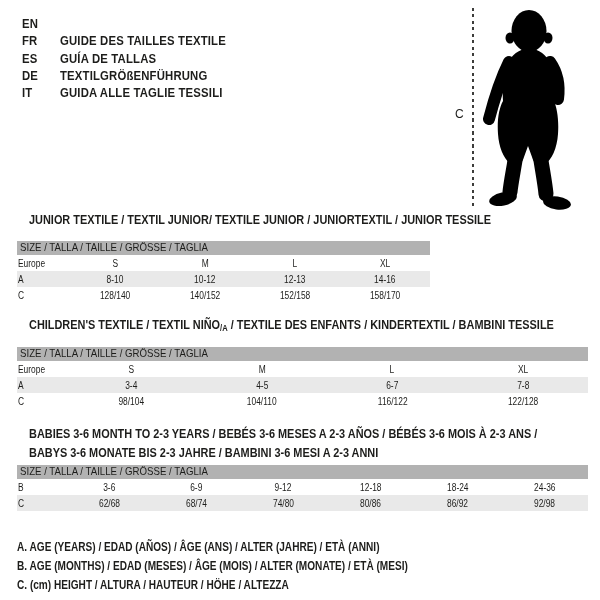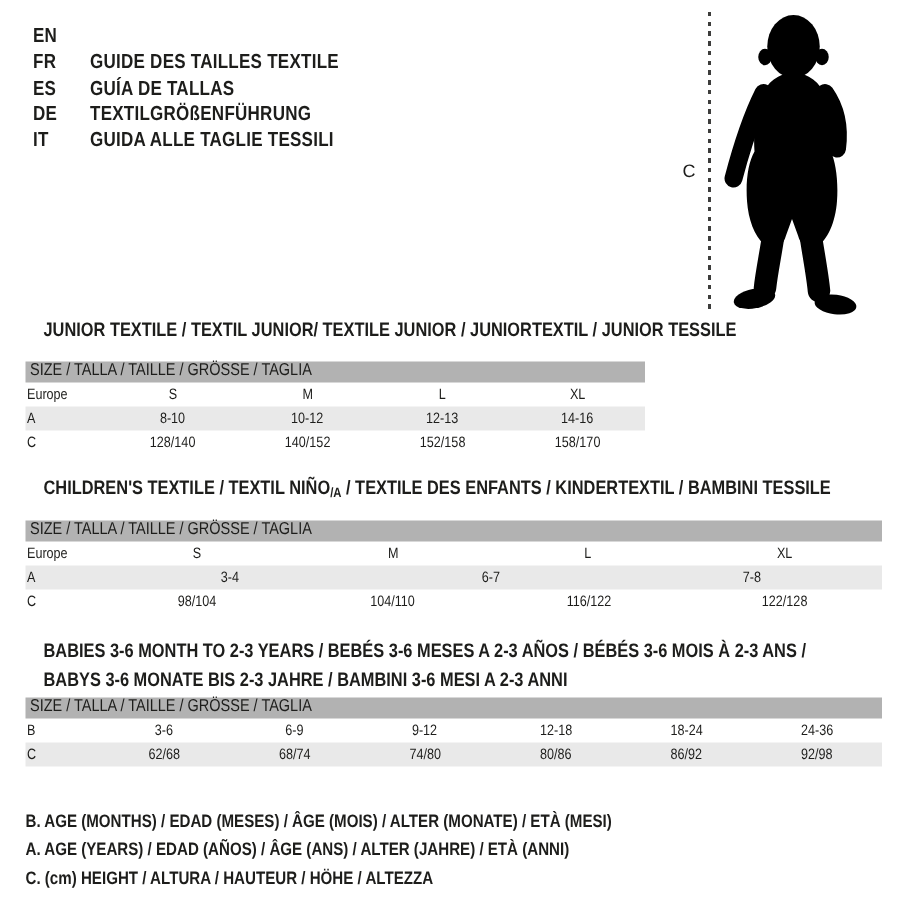--- a/index.html
+++ b/index.html
@@ -133,20 +133,21 @@
     <div class="trow">
       <span class="tlabel"><span class="cond">Europe</span></span>
       <span class="tcell"><span class="cond">S</span></span>
       <span class="tcell"><span class="cond">M</span></span>
       <span class="tcell"><span class="cond">L</span></span>
       <span class="tcell"><span class="cond">XL</span></span>
     </div>
     <div class="trow shaded">
       <span class="tlabel"><span class="cond">A</span></span>
       <span class="tcell"><span class="cond">3-4</span></span>
+      <span class="tcell"><span class="cond">4-5</span></span>
       <span class="tcell"><span class="cond">6-7</span></span>
       <span class="tcell"><span class="cond">7-8</span></span>
     </div>
     <div class="trow">
       <span class="tlabel"><span class="cond">C</span></span>
       <span class="tcell"><span class="cond">98/104</span></span>
       <span class="tcell"><span class="cond">104/110</span></span>
       <span class="tcell"><span class="cond">116/122</span></span>
       <span class="tcell"><span class="cond">122/128</span></span>
     </div>
@@ -175,23 +176,23 @@
       <span class="tcell"><span class="cond">68/74</span></span>
       <span class="tcell"><span class="cond">74/80</span></span>
       <span class="tcell"><span class="cond">80/86</span></span>
       <span class="tcell"><span class="cond">86/92</span></span>
       <span class="tcell"><span class="cond">92/98</span></span>
     </div>
   </div>
 
   <div class="footnotes">
     <div class="foot-row">
-        <span class="cond">B. AGE (MONTHS) / EDAD (MESES) / ÂGE (MOIS) / ALTER (MONATE) / ETÀ (MESI)</span>
+        <span class="cond">A. AGE (YEARS) / EDAD (AÑOS) / ÂGE (ANS) / ALTER (JAHRE) / ETÀ (ANNI)</span>
       </div>
     <div class="foot-row">
-        <span class="cond">A. AGE (YEARS) / EDAD (AÑOS) / ÂGE (ANS) / ALTER (JAHRE) / ETÀ (ANNI)</span>
+        <span class="cond">B. AGE (MONTHS) / EDAD (MESES) / ÂGE (MOIS) / ALTER (MONATE) / ETÀ (MESI)</span>
       </div>
     <div class="foot-row">
         <span class="cond">C. (cm) HEIGHT / ALTURA / HAUTEUR / HÖHE / ALTEZZA</span>
       </div>
   </div>
 
 </div>
 
 </body></html>

